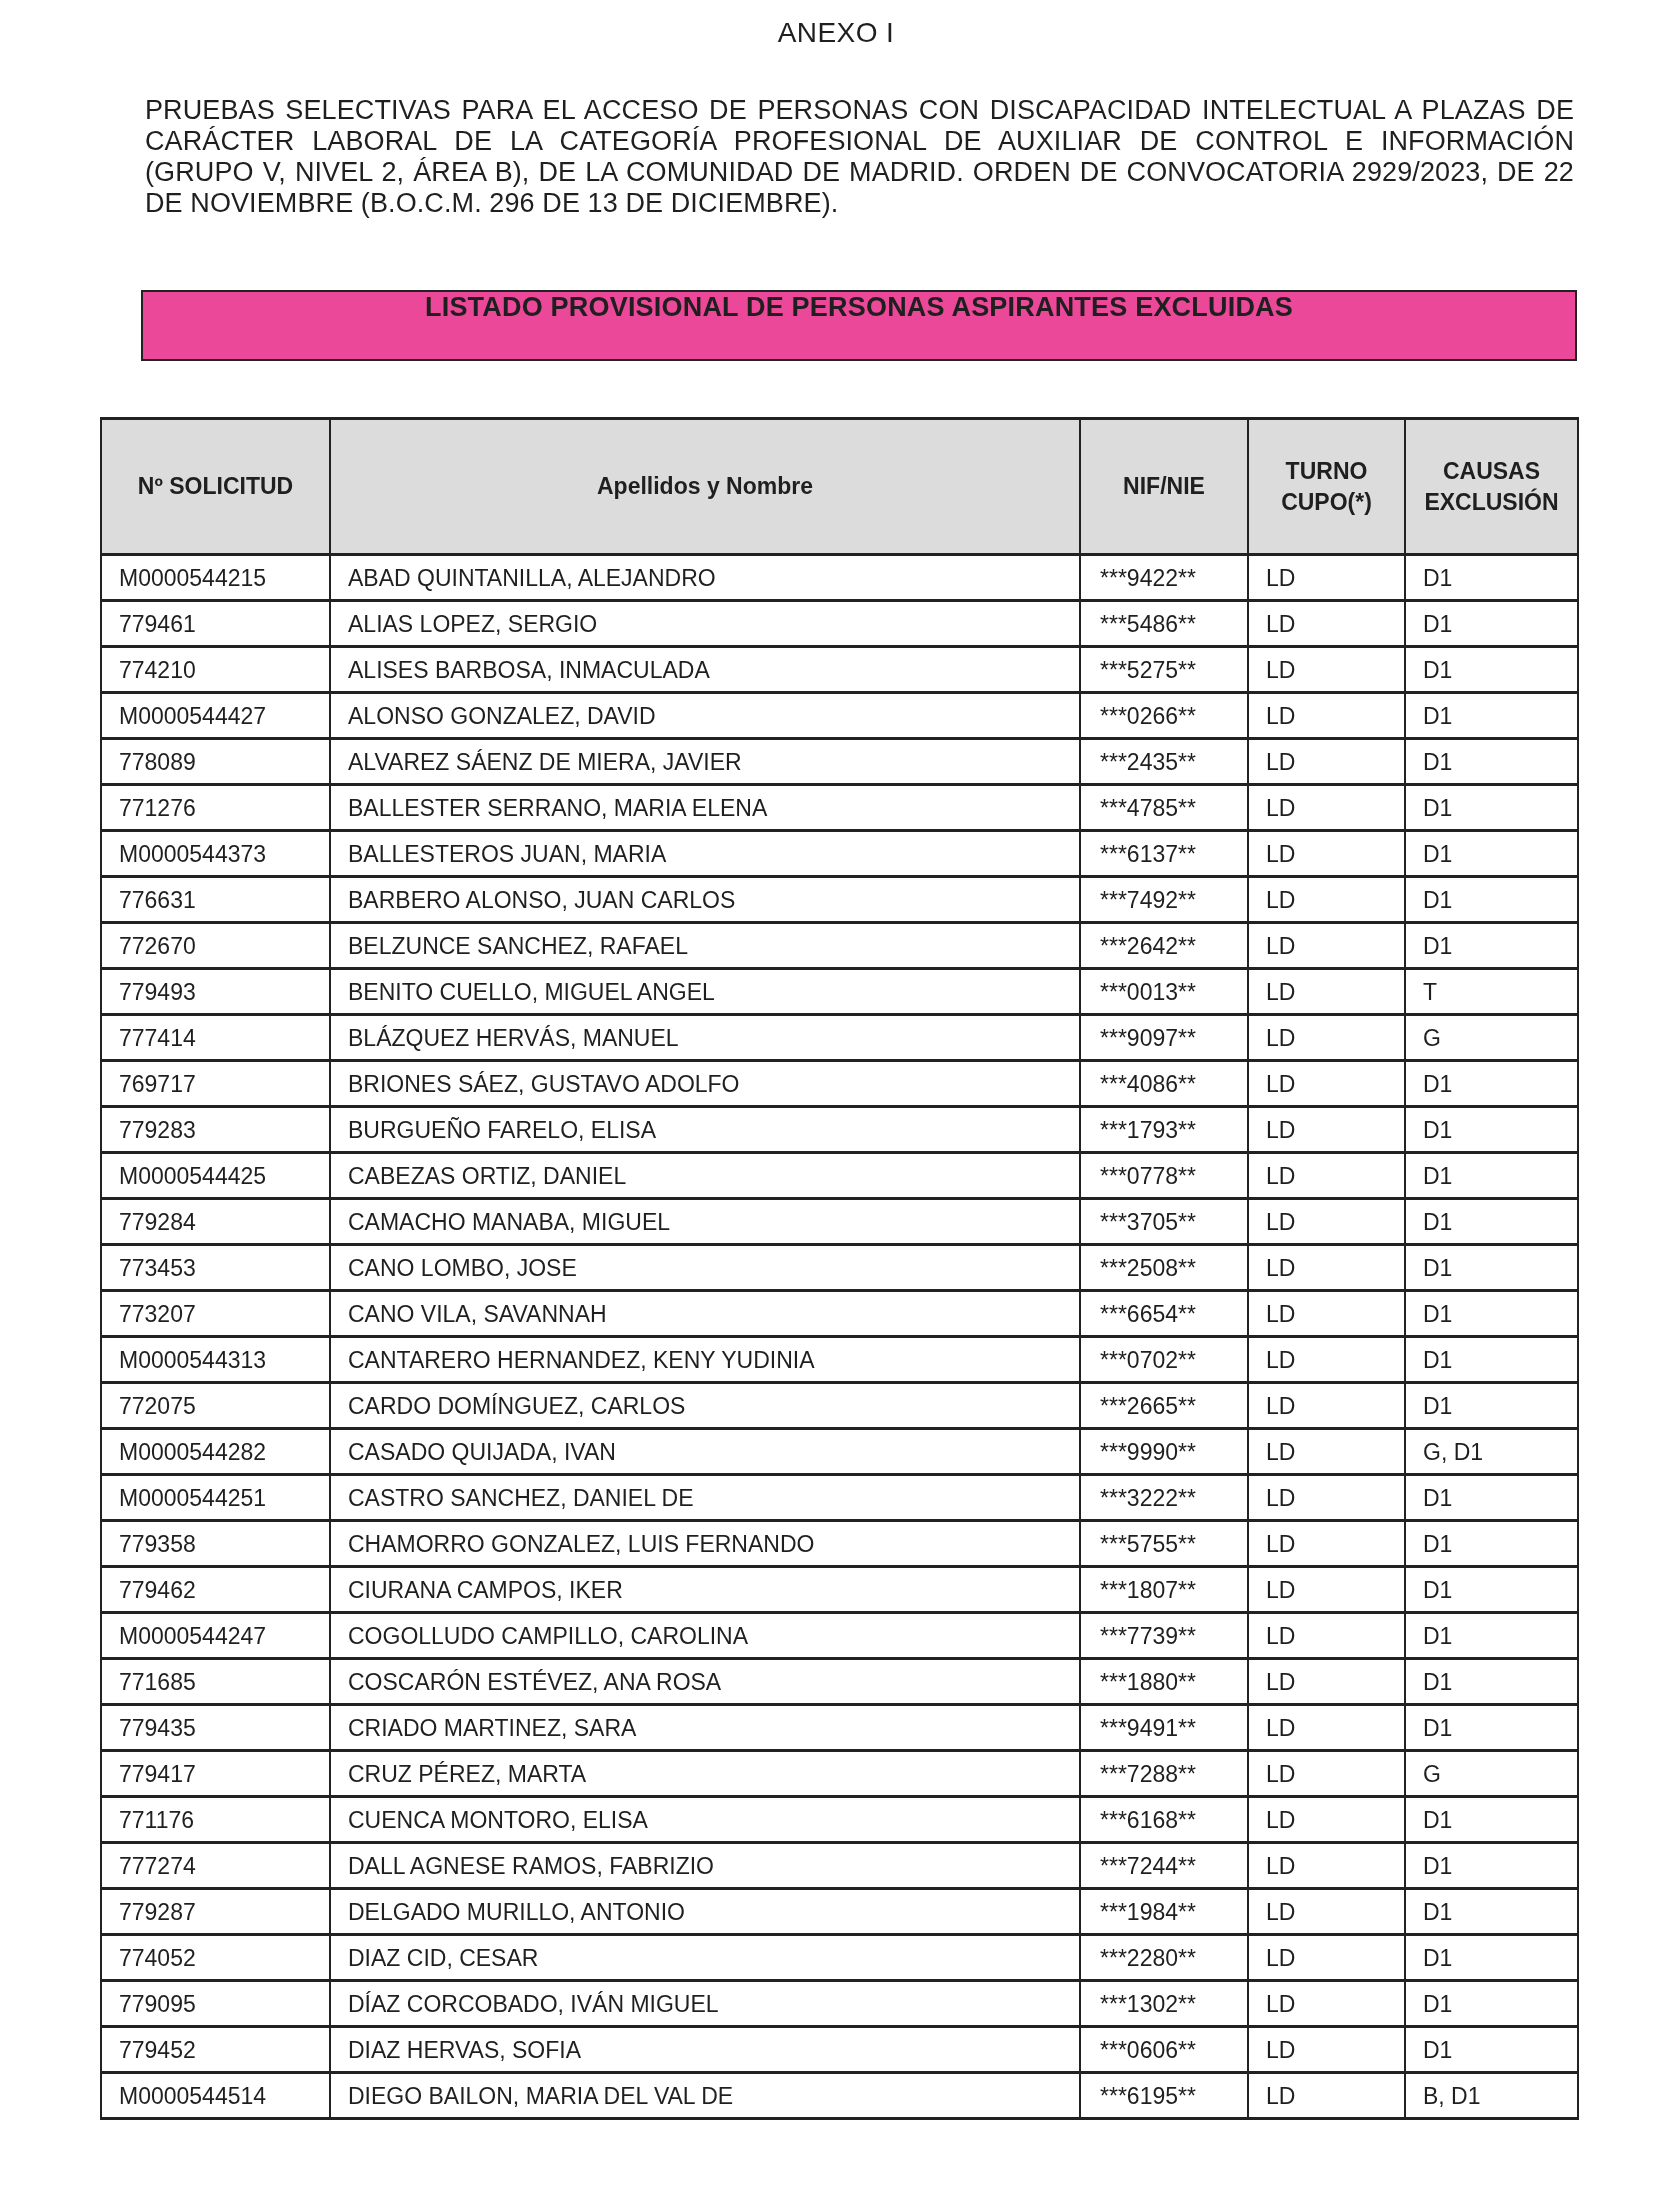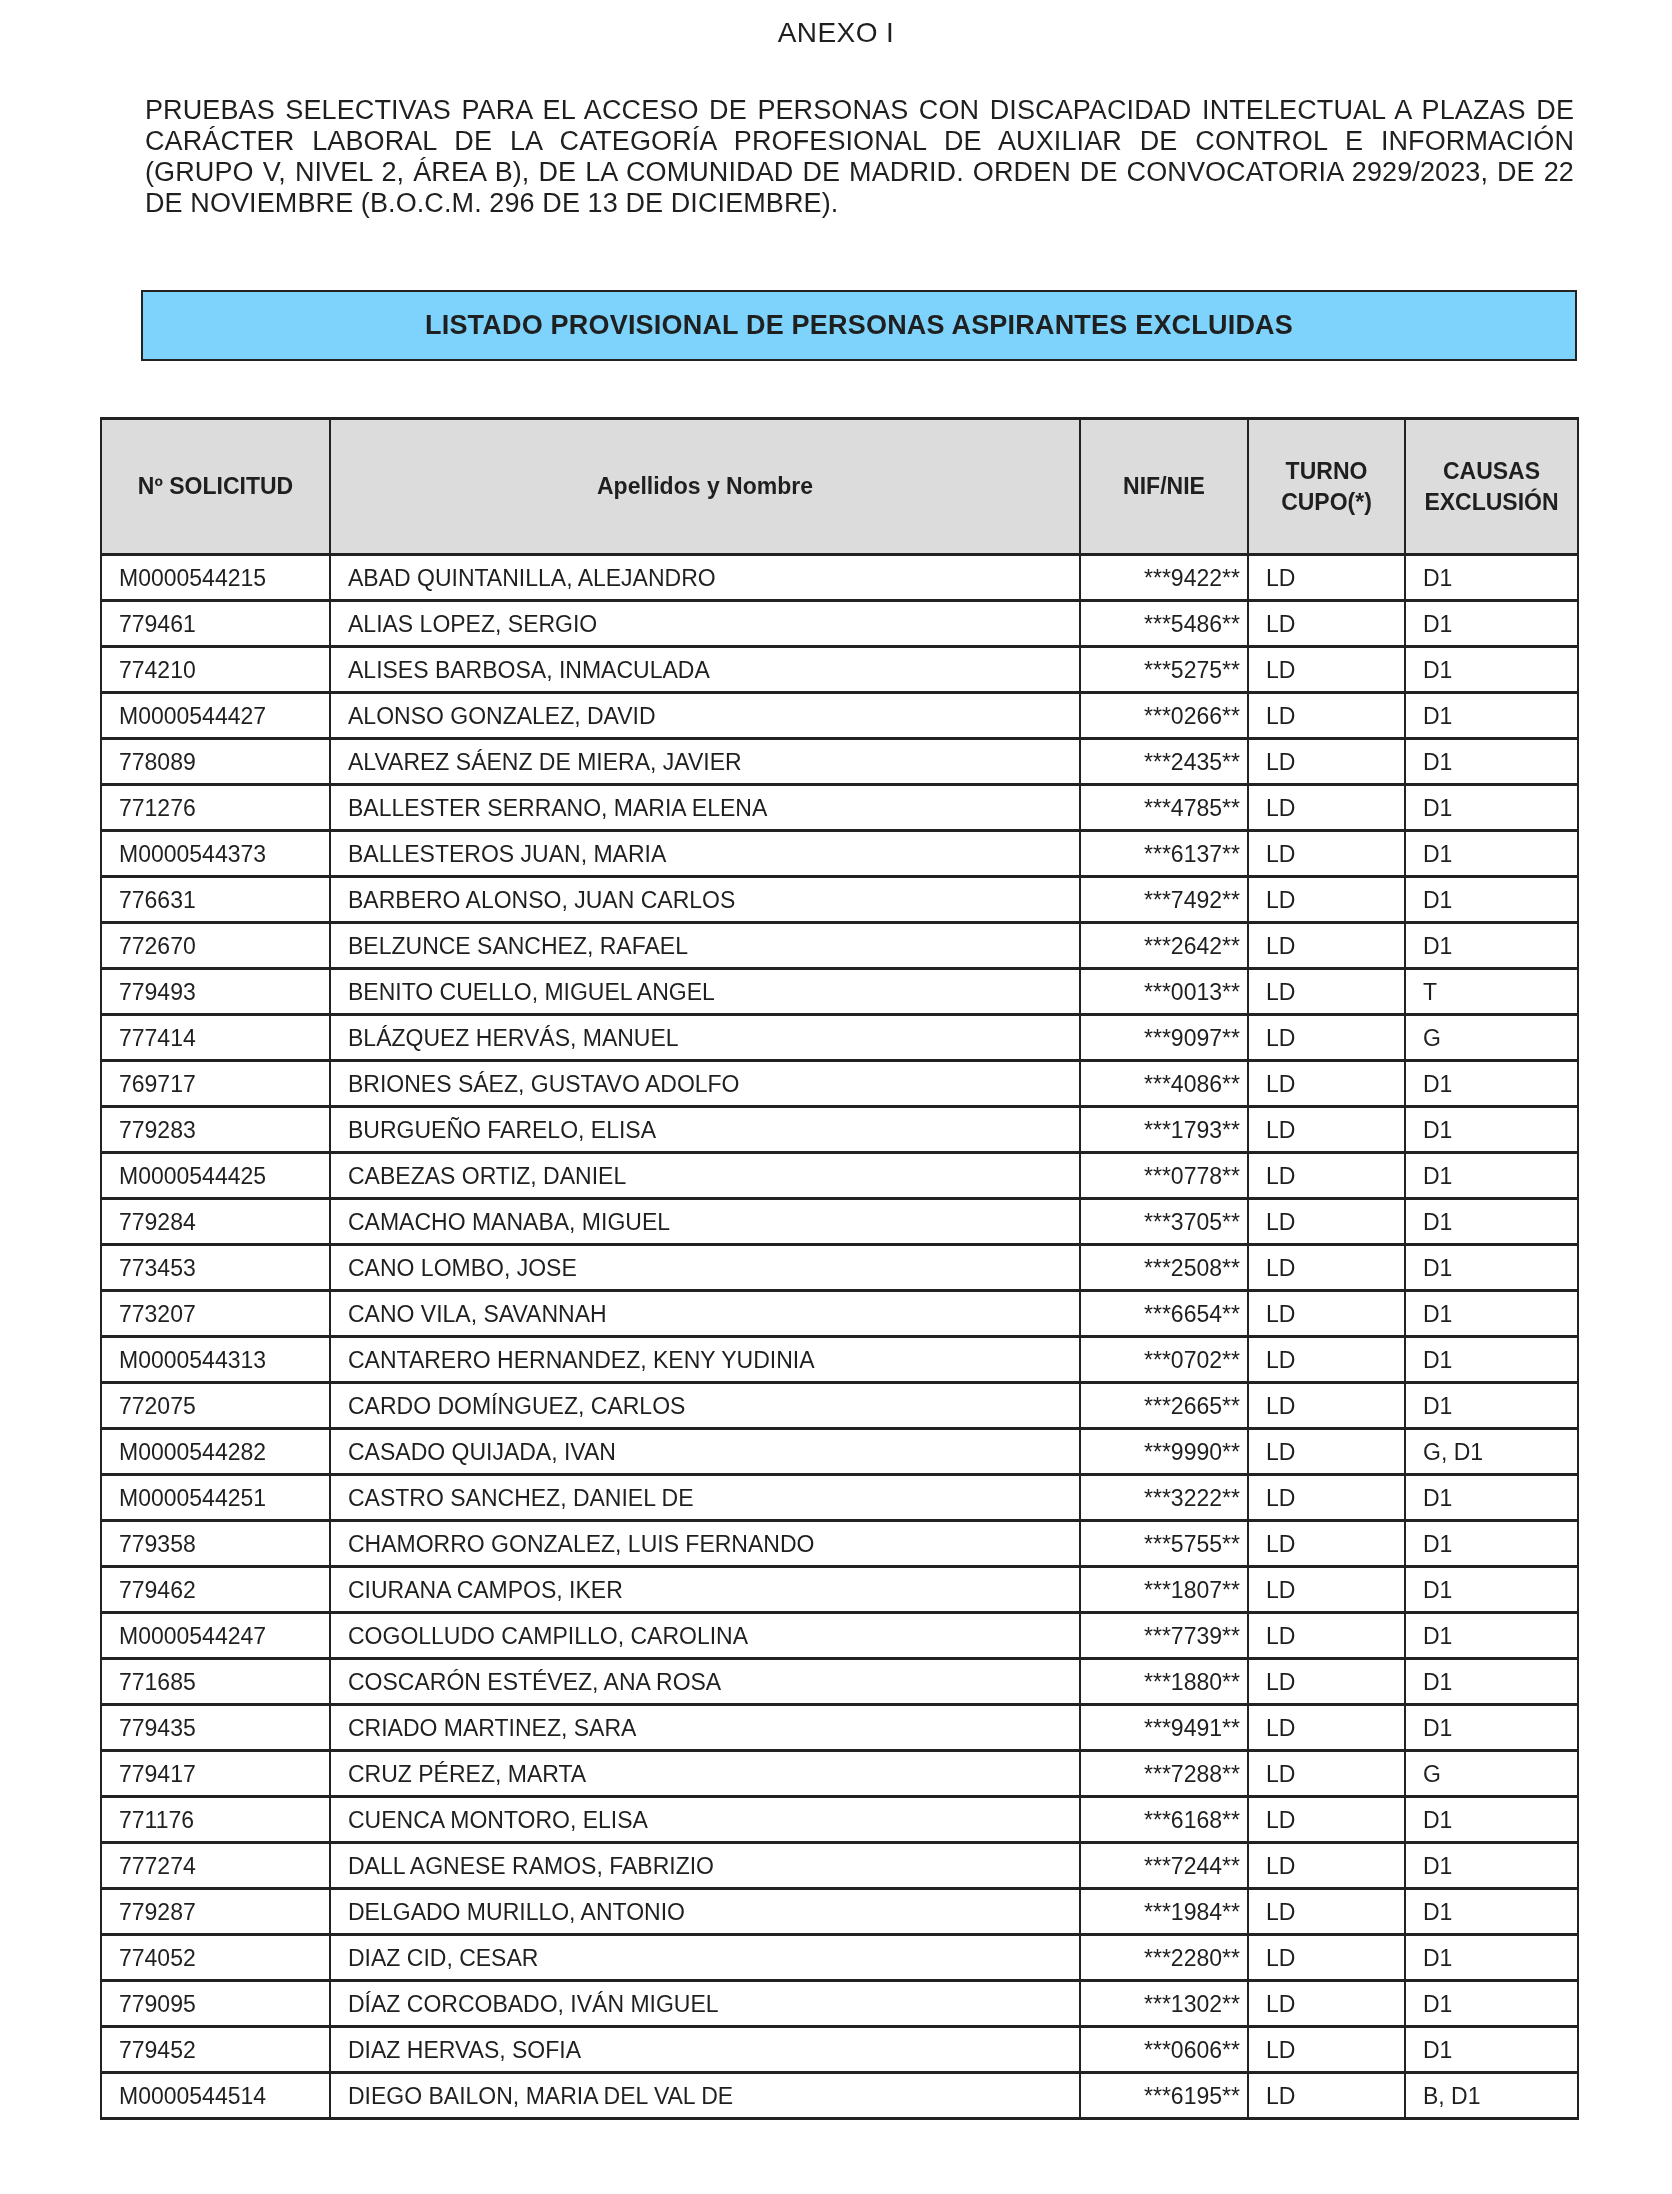--- a/index.html
+++ b/index.html
@@ -13,22 +13,22 @@
     text-align: center; font-weight: normal; font-size: 28px; line-height: 34px;
     letter-spacing: 0.4px;
   }
   .intro {
     position: absolute; left: 145px; width: 1429px; top: 95px;
     font-size: 27px; line-height: 31px; text-align: justify;
     text-align-last: left; letter-spacing: 0.1px;
   }
   .title-box {
     position: absolute; left: 141px; top: 290px; width: 1436px; height: 71px;
-    box-sizing: border-box; border: 2.9px solid #222222; background: #7dd3fc;
-    display: flex; align-items: center; justify-content: center;
+    box-sizing: border-box; border: 2.9px solid #222222; background: #ec4899;
+    display: flex; justify-content: center;
   }
   .title-box span {
     font-weight: bold; font-size: 27px; letter-spacing: 0.2px;
   }
   table.list {
     position: absolute; left: 100px; top: 417px; width: 1477px;
     border-collapse: collapse; table-layout: fixed;
     font-size: 23px;
   }
   table.list th, table.list td {
@@ -41,21 +41,21 @@
     text-align: center; vertical-align: middle;
     border-top: 3.6px solid #222222; border-bottom: 3.6px solid #222222;
     padding: 0 7.1px;
   }
   table.list tbody tr { height: 46px; }
   table.list td {
     border-bottom: 3.6px solid #222222; vertical-align: top;
     padding: 8.6px 7.1px 0 17px; line-height: 27px; white-space: nowrap;
     overflow: hidden;
   }
-  table.list td.nif { text-align: right; padding-left: 7px; }
+  table.list td.nif { text-align: left; padding-left: 19px; }
   col.c1 { width: 229px; } col.c2 { width: 750px; } col.c3 { width: 168px; }
   col.c4 { width: 157px; } col.c5 { width: 173px; }
   .hdr-line { display: block; }
 </style>
 </head>
 <body>
 
 <div class="heading">ANEXO I</div>
 
 <div class="intro">PRUEBAS SELECTIVAS PARA EL ACCESO DE PERSONAS CON DISCAPACIDAD INTELECTUAL A PLAZAS DE CARÁCTER LABORAL DE LA CATEGORÍA PROFESIONAL DE AUXILIAR DE CONTROL E INFORMACIÓN (GRUPO V, NIVEL 2, ÁREA B), DE LA COMUNIDAD DE MADRID. ORDEN DE CONVOCATORIA 2929/2023, DE 22 DE NOVIEMBRE (B.O.C.M. 296 DE 13 DE DICIEMBRE).</div>

